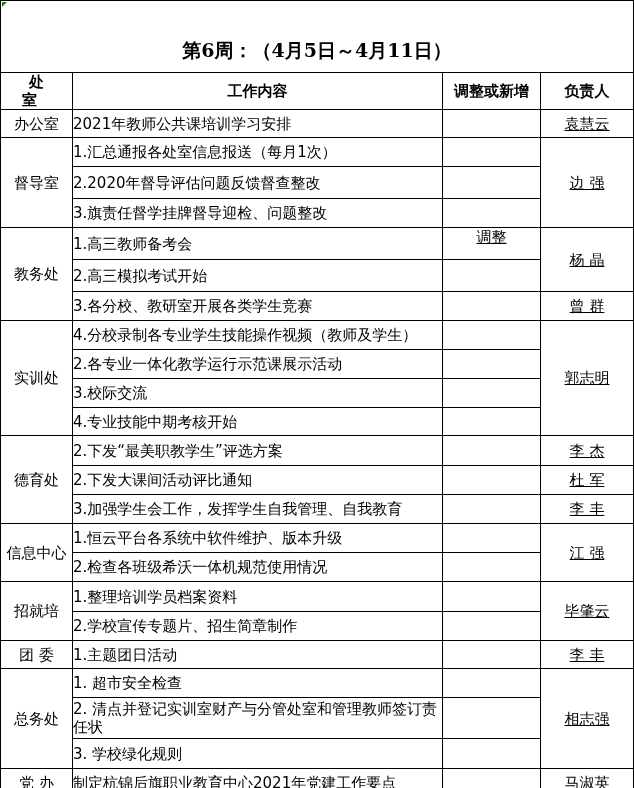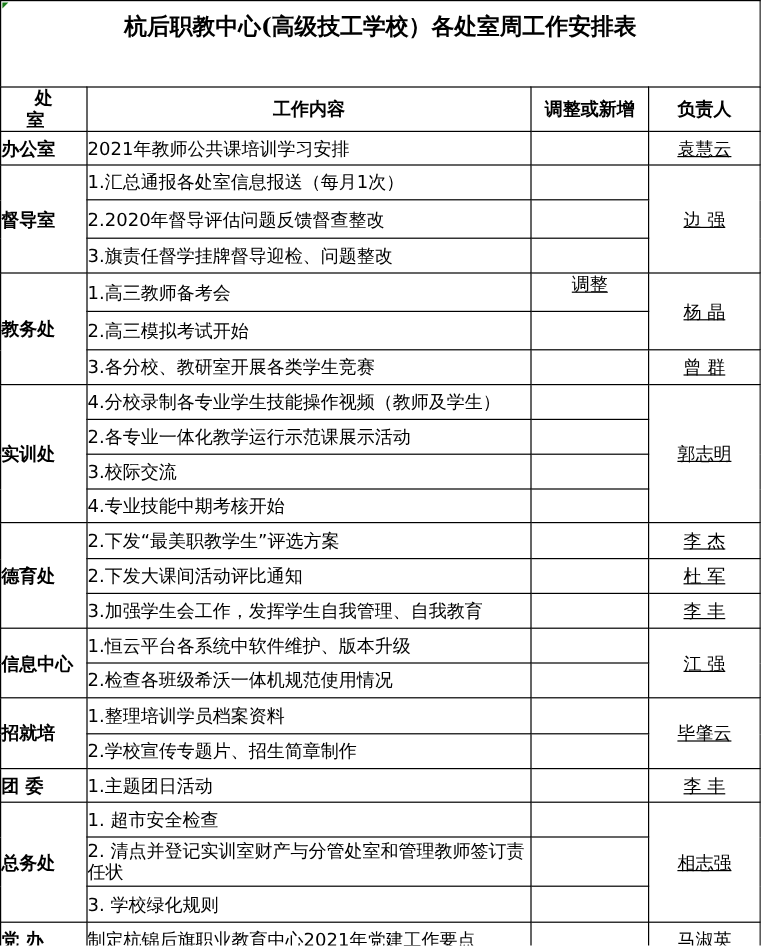--- a/index.html
+++ b/index.html
@@ -10,33 +10,33 @@
                  border-left: 1px solid #000; border-right: 1px solid #000; border-top: 1px solid #000;
                  text-align: center; font-weight: bold; font-family: "DejaVu Serif", "Liberation Serif", serif; }
   .title-line1 { position: absolute; left: 0; right: 0; top: 9px; font-size: 19px; line-height: 24px; }
   .title-line2 { position: absolute; left: 0; right: 0; top: 37px; font-size: 19px; line-height: 24px; }
   .corner-mark { position: absolute; left: 1px; top: 1px; width: 0; height: 0;
                  border-top: 5px solid #1a7f1a; border-right: 5px solid transparent; }
   table.grid { position: absolute; left: 0; top: 72px; border-collapse: collapse; table-layout: fixed; }
   table.grid td, table.grid th { border: 1px solid #000; padding: 0; font-size: 15px; line-height: 18px;
                                  overflow: hidden; }
   th { font-weight: bold; font-family: "DejaVu Serif", "Liberation Serif", serif; font-size: 16px; }
-  td.dept { text-align: left; font-weight: bold; }
+  td.dept { text-align: center; }
   td.task { text-align: left; padding-left: 3px; }
   td.adj { text-align: center; vertical-align: top; padding-top: 6px; text-decoration: underline; }
   td.owner { text-align: center; text-decoration: underline; }
   .spaced { letter-spacing: 14px; padding-left: 14px; }
 </style>
 </head>
 <body>
 
 <div class="sheet">
   <div class="title-block">
     <div class="corner-mark"></div>
-    <div class="title-line1">杭后职教中心(高级技工学校）各处室周工作安排表</div>
+    <div class="title-line2">第6周：（4月5日～4月11日）</div>
   </div>
 
   <table class="grid">
     <colgroup>
       <col style="width:72px">
       <col style="width:370px">
       <col style="width:98px">
       <col style="width:93px">
     </colgroup>
     <thead>

